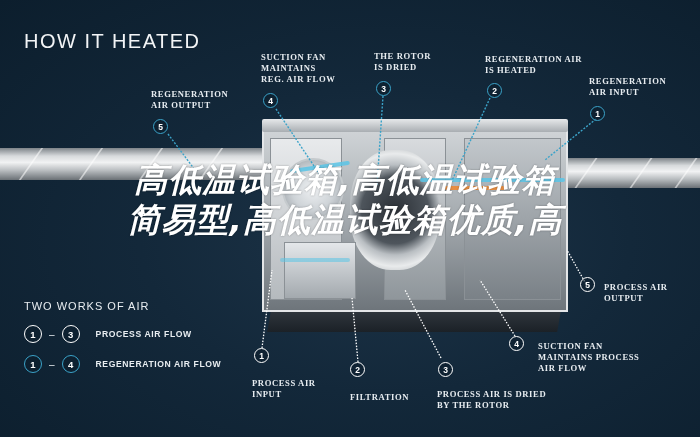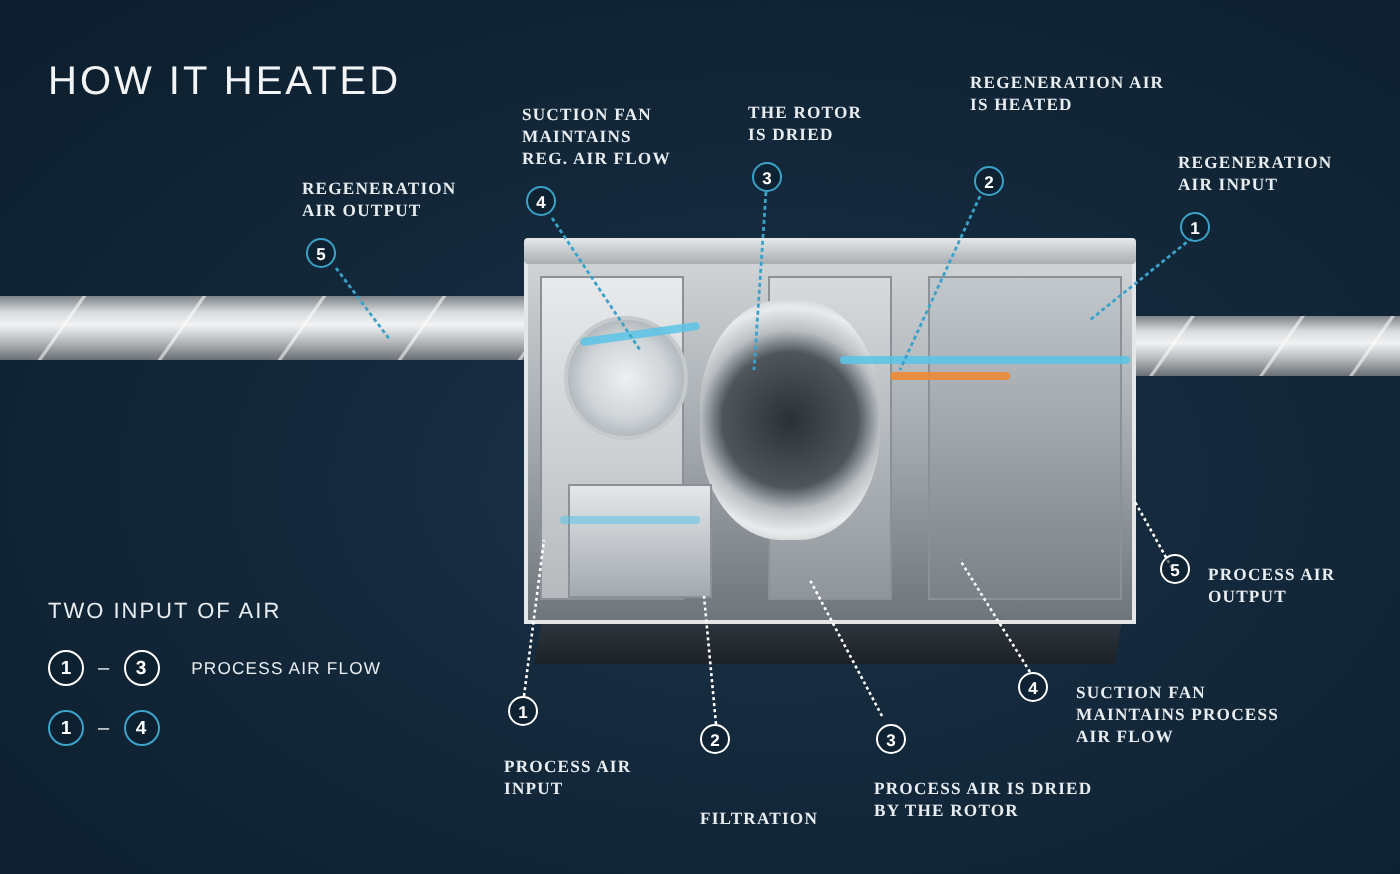--- a/index.html
+++ b/index.html
@@ -65,21 +65,21 @@
   .watermark {
     left:60px; top:160px; width:570px; text-align:center;
     font-size:33px; font-weight:900; font-style:italic; line-height:40px;
     color:#ffffff; letter-spacing:1px;
     font-family:"DejaVu Sans", sans-serif;
     text-shadow:0 0 2px rgba(0,0,0,0.35);
   }
   .legend-title { left:24px; top:300px; font-size:11px; letter-spacing:1px; color:#e8edf1; font-weight:400; }
   .legend-row { left:24px; display:flex; align-items:center; gap:4px; }
   .legend-row .dash { font-size:10px; color:#e8edf1; margin:0 3px; }
-  .legend-row .txt { font-size:8.6px; font-weight:400; letter-spacing:0.6px; color:#e8edf1; margin-left:12px; }
+  .legend-row .txt { font-size:8.6px; font-weight:700; letter-spacing:0.6px; color:#e8edf1; margin-left:12px; }
   .b-lg { width:18px; height:18px; font-size:9.5px; }
 </style>
 </head>
 <body>
 
 <div class="abs title">HOW IT HEATED</div>
 
 <div class="abs duct" style="left:0; top:148px; width:300px; height:32px;">
   <div class="stripe" style="left:30px"></div>
     <div class="stripe" style="left:90px"></div>
@@ -132,55 +132,58 @@
 
 <div class="abs label" style="left:261px; top:52px;">SUCTION FAN
 MAINTAINS
 REG. AIR FLOW</div>
 <div class="abs badge" style="left:263px; top:93px;">4</div>
 
 <div class="abs label" style="left:374px; top:51px;">THE ROTOR
 IS DRIED</div>
 <div class="abs badge" style="left:376px; top:81px;">3</div>
 
-<div class="abs label" style="left:485px; top:36px;">REGENERATION AIR
+<div class="abs label" style="left:485px; top:54px;">REGENERATION AIR
 IS HEATED</div>
 <div class="abs badge" style="left:487px; top:83px;">2</div>
 
 <div class="abs label" style="left:589px; top:76px;">REGENERATION
 AIR INPUT</div>
 <div class="abs badge" style="left:590px; top:106px;">1</div>
 
 <div class="abs badge white" style="left:254px; top:348px;">1</div>
 <div class="abs label" style="left:252px; top:378px;">PROCESS AIR
 INPUT</div>
 
 <div class="abs badge white" style="left:350px; top:362px;">2</div>
-<div class="abs label" style="left:350px; top:404px;">FILTRATION</div>
+<div class="abs label" style="left:350px; top:392px;">FILTRATION</div>
 
 <div class="abs badge white" style="left:438px; top:362px;">3</div>
 <div class="abs label" style="left:437px; top:389px;">PROCESS AIR IS DRIED
 BY THE ROTOR</div>
 
 <div class="abs badge white" style="left:509px; top:336px;">4</div>
 <div class="abs label" style="left:538px; top:341px;">SUCTION FAN
 MAINTAINS PROCESS
 AIR FLOW</div>
 
 <div class="abs badge white" style="left:580px; top:277px;">5</div>
 <div class="abs label" style="left:604px; top:282px;">PROCESS AIR
 OUTPUT</div>
 
-<div class="abs legend-title">TWO INPUT OF AIR</div>
+<div class="abs legend-title">TWO WORKS OF AIR</div>
 <div class="abs legend-row" style="top:325px;">
   <div class="badge white b-lg">1</div>
   <span class="dash">–</span>
   <div class="badge white b-lg">3</div>
   <span class="txt">PROCESS AIR FLOW</span>
 </div>
 <div class="abs legend-row" style="top:355px;">
   <div class="badge b-lg">1</div>
   <span class="dash">–</span>
   <div class="badge b-lg">4</div>
+  <span class="txt">REGENERATION AIR FLOW</span>
 </div>
 
 <div class="abs watermark">
+  <div>高低温试验箱,高低温试验箱</div>
+  <div>简易型,高低温试验箱优质,高</div>
 </div>
 
 </body></html>

